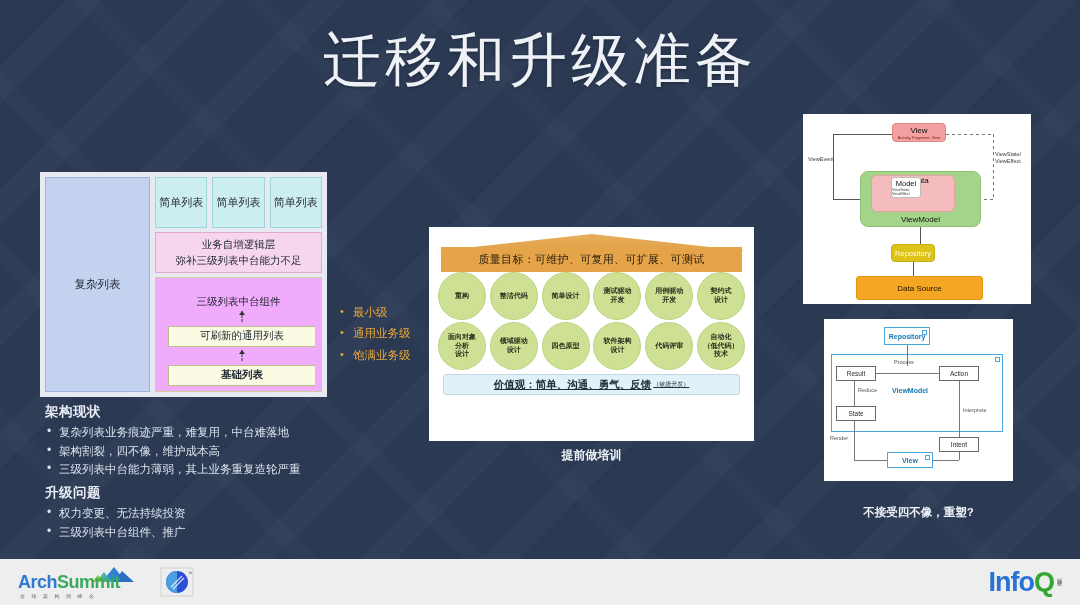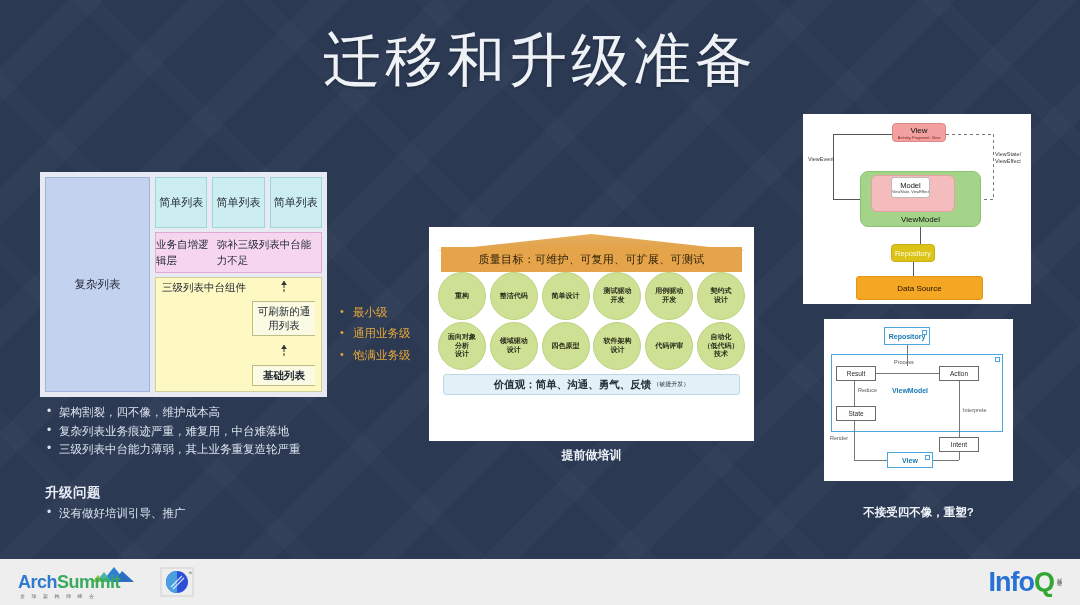--- a/index.html
+++ b/index.html
@@ -56,29 +56,29 @@
     flex:1;
     background:#cdeef0;
     border:1px solid #9fd6dc;
     display:flex; align-items:center; justify-content:center;
     font-size:11px; color:#1d2430;
   }
   #bizLayer {
     height:41px;
     background:#f6d5ef;
     border:1px solid #e0aad4;
-    display:flex; flex-direction:row; align-items:center; justify-content:center;
+    display:flex; flex-direction:column; align-items:center; justify-content:center;
     font-size:10.5px; line-height:1.45; color:#1d2430;
   }
   #midPlatform {
     flex:1;
-    background:#fef9c3;
+    background:#f0abfc;
     border:1px solid #cfcf9c;
-    padding:3px 6px 5px 6px;
-    display:flex; flex-direction:row;
+    padding:17px 6px 5px 6px;
+    display:flex; flex-direction:column;
   }
   #midPlatformTitle {
     text-align:center; font-size:10.5px; color:#1d2430; margin-bottom:2px;
   }
   .inner-boxes { flex:1; display:flex; flex-direction:column; justify-content:space-between; padding-left:6px;}
   .inner-box {
     background:#fbfbe4;
     border:1px solid #bdbd88;
     border-right:none;
     font-size:10.5px; color:#1d2430;
@@ -161,21 +161,21 @@
     display:flex; align-items:center; justify-content:center; text-align:center;
     font-size:7px; line-height:1.25; color:#2a2d1c; font-weight:bold;
     padding:2px;
   }
   #valueBar {
     height:21px; margin:4px 8px 0 8px;
     background:#e2f0f7;
     border:1px solid #bcd8e6;
     border-radius:3px;
     display:flex; align-items:center; justify-content:center;
-    color:#22303a; font-size:10.5px; font-weight:bold;
+    color:#22303a; font-size:10.5px; font-weight:bold;text-decoration:underline;
   }
   #valueBar .small { font-size:6px; font-weight:normal; margin-left:2px; }
   #qualityCaption {
     position:absolute; left:429px; top:447px; width:325px;
     text-align:center; color:#f0f4fa; font-size:12px; font-weight:bold;
   }
 
   
   #mvvmPanel {
     position:absolute; left:803px; top:114px;
@@ -199,21 +199,21 @@
     display:flex; align-items:flex-end; justify-content:center;
   }
   #mvvmVM .vmtxt { font-size:8px; color:#111; margin-bottom:2px; }
   #mvvmLive {
     position:absolute; left:68px; top:61px; width:84px; height:37px;
     background:#f4bcbc; border:1px solid #e5a1a1; border-radius:6px;
     display:flex; align-items:flex-start; justify-content:center;
   }
   #mvvmLive .lvtxt { font-size:8px; color:#111; margin-bottom:1px; }
   #mvvmModel {
-    position:absolute; left:88px; top:63px; width:39px; height:21px;
+    position:absolute; left:88px; top:63px; width:30px; height:21px;
     background:#ffffff; border:1px solid #bbbbbb; border-radius:3px;
     display:flex; flex-direction:column; align-items:center; justify-content:center;
   }
   #mvvmModel .big { font-size:7.5px; color:#111; }
   #mvvmModel .sub { font-size:3.8px; color:#444; }
   #mvvmRepo {
     position:absolute; left:88px; top:130px; width:44px; height:18px;
     background:#ddc218; border:1px solid #c7ae12; border-radius:4px;
     display:flex; align-items:center; justify-content:center;
     font-size:7.5px; color:#fdfde8;
@@ -319,31 +319,33 @@
     </div>
   </div>
 
   <ul id="levelList">
     <li>最小级</li>
     <li>通用业务级</li>
     <li>饱满业务级</li>
   </ul>
 
   <div class="text-block" id="blockCurrent">
+    <div class="tb-title">架构现状</div>
     <ul class="tb-list">
+      <li>复杂列表业务痕迹严重，难复用，中台难落地</li>
       <li>架构割裂，四不像，维护成本高</li>
-      <li>复杂列表业务痕迹严重，难复用，中台难落地</li>
       <li>三级列表中台能力薄弱，其上业务重复造轮严重</li>
     </ul>
   </div>
 
   <div class="text-block" id="blockUpgrade">
     <div class="tb-title">升级问题</div>
     <ul class="tb-list">
-      <li>没有做好培训引导、推广</li>
+      <li>权力变更、无法持续投资</li>
+      <li>三级列表中台组件、推广</li>
     </ul>
   </div>
 
   <div id="qualityPanel">
     <div id="roofWrap">
       <div id="roof"></div>
       <div id="goalBar">质量目标：可维护、可复用、可扩展、可测试</div>
     </div>
     <div class="circle-row">
       <div class="circle" style="white-space: pre-line;">重构</div>

